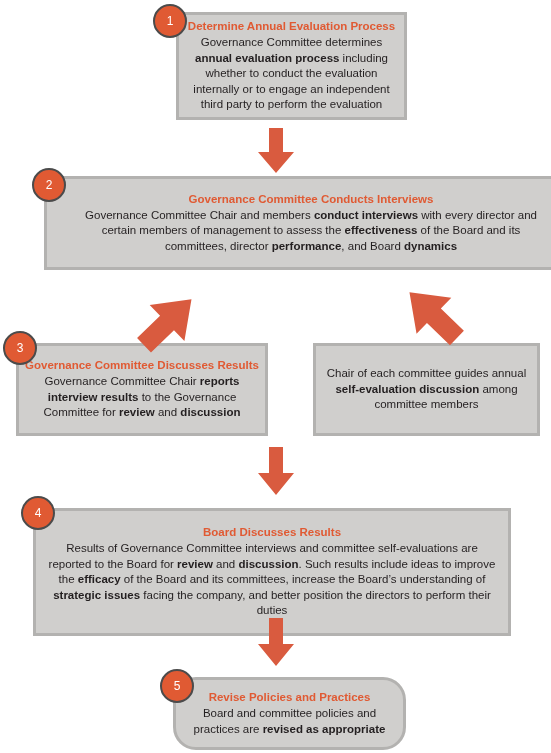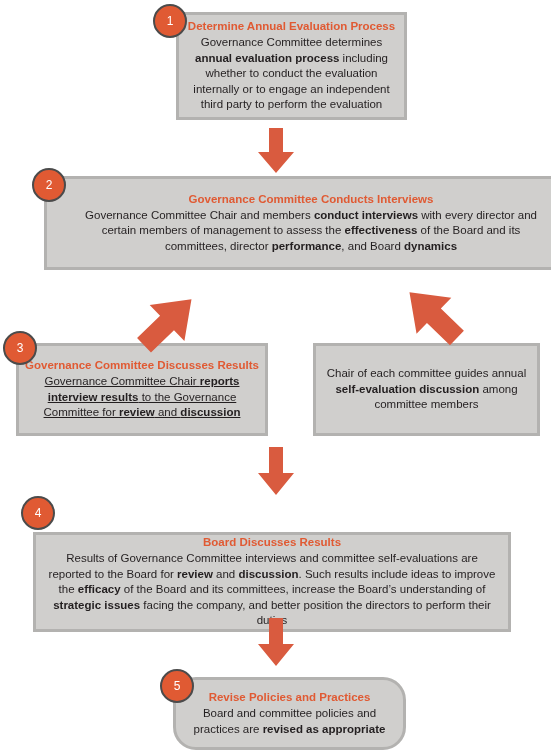--- a/index.html
+++ b/index.html
@@ -114,37 +114,37 @@
   <div class="arrow" style="left:390px; top:282px;">
     <svg width="78" height="72" viewBox="0 0 78 72">
       <g transform="rotate(134 39 36)">
         <polygon points="24,2 44,2 44,34 59,34 34,68 9,34 24,34" fill="#d95b3f"></polygon>
       </g>
     </svg>
   </div>
 
   <div class="proc-box" style="left:16px; top:343px; width:252px; height:93px;">
     <div class="proc-title">Governance Committee Discusses Results</div>
-    <div class="proc-body" style="max-width:232px;text-decoration:underline;"><span>Governance Committee Chair </span><b>reports interview results</b><span> to the Governance Committee for </span><b>review</b><span> and </span><b>discussion</b></div>
+    <div class="proc-body" style="max-width:232px;"><span>Governance Committee Chair </span><b>reports interview results</b><span> to the Governance Committee for </span><b>review</b><span> and </span><b>discussion</b></div>
   </div>
   <div class="step-badge" style="left:3px; top:331px;">
     <span>3</span>
   </div>
 
   <div class="proc-box" style="left:313px; top:343px; width:227px; height:93px;">
     <div class="proc-body" style="max-width:210px;"><span>Chair of each committee guides annual </span><b>self-evaluation discussion</b><span> among committee members</span></div>
   </div>
 
   <div class="arrow" style="left:258px; top:447px;">
     <svg width="36" height="48" viewBox="0 0 36 48">
       <polygon points="11,0 25,0 25,26 36,26 18,48 0,26 11,26" fill="#d95b3f"></polygon>
     </svg>
   </div>
 
-  <div class="proc-box" style="left:33px; top:532px; width:478px; height:100px;">
+  <div class="proc-box" style="left:33px; top:508px; width:478px; height:128px;">
     <div class="proc-title">Board Discusses Results</div>
     <div class="proc-body" style="max-width:466px;"><span>Results of Governance Committee interviews and committee self-evaluations are reported to the Board for </span><b>review</b><span> and </span><b>discussion</b><span>. Such results include ideas to improve the </span><b>efficacy</b><span> of the Board and its committees, increase the Board’s understanding of </span><b>strategic issues</b><span> facing the company, and better position the directors to perform their duties</span></div>
   </div>
   <div class="step-badge" style="left:21px; top:496px;">
     <span>4</span>
   </div>
 
   <div class="arrow" style="left:258px; top:618px;">
     <svg width="36" height="48" viewBox="0 0 36 48">
       <polygon points="11,0 25,0 25,26 36,26 18,48 0,26 11,26" fill="#d95b3f"></polygon>

